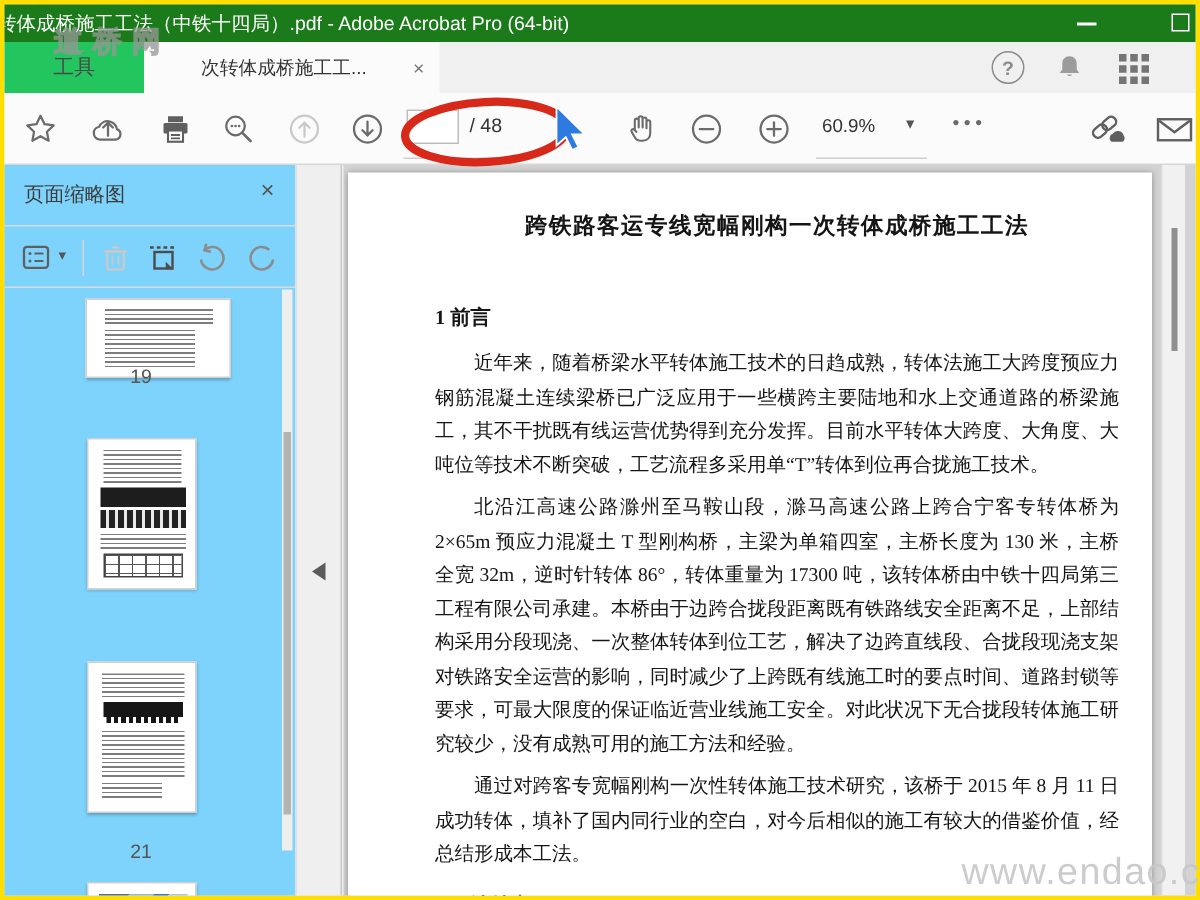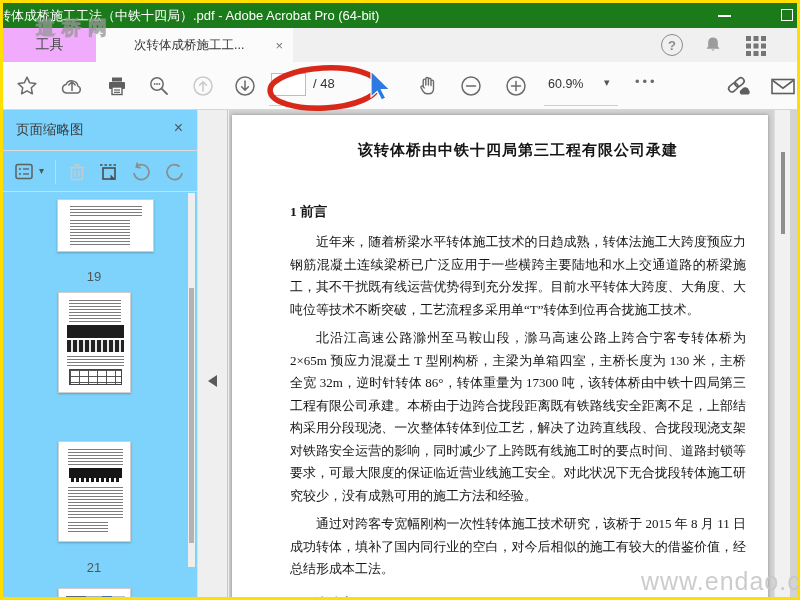--- a/index.html
+++ b/index.html
@@ -14,21 +14,21 @@
   .win-max { position:absolute; left:778px; top:6px; width:12px; height:12px; border:1.5px solid #fff; }
 
   
   .wm-top { position:absolute; left:33px; top:12px; z-index:40; font-size:19px; font-weight:bold; letter-spacing:7px;
             color:transparent; -webkit-text-stroke:1px rgba(150,150,150,.85); opacity:.9; pointer-events:none; }
   .wm-bottom { position:absolute; left:638px; top:564px; z-index:40; font-size:25px; color:#c7c7c7; opacity:.9;
             letter-spacing:1px; pointer-events:none; font-family:"Liberation Sans",sans-serif; }
 
   
   .tabbar { position:absolute; left:0; top:25px; right:0; height:34px; background:#f0f0f0; }
-  .tab-tools { position:absolute; left:0; top:0; width:93px; height:34px; background:#f0abfc;
+  .tab-tools { position:absolute; left:0; top:0; width:93px; height:34px; background:#22c55e;
                display:flex; align-items:center; justify-content:center; font-size:14px; color:#4a4a4a; }
   .tab-doc { position:absolute; left:93px; top:0; width:197px; height:34px; background:#fbfbfb;
              display:flex; align-items:center; font-size:12.5px; color:#333; padding:0 10px 0 38px; }
   .tab-doc .lbl { flex:1; white-space:nowrap; overflow:hidden; }
   .tab-close { color:#777; font-size:13px; margin-left:8px; cursor:pointer; }
   .tb-right { position:absolute; right:28px; top:0; height:34px; display:flex; align-items:center; gap:18px; }
   .help-circle { width:22px; height:22px; border:1.6px solid #8b8b8b; border-radius:50%; color:#8b8b8b;
                  font-size:13px; font-weight:bold; display:flex; align-items:center; justify-content:center; }
 
   
@@ -233,21 +233,21 @@
           <path d="M16.5 6.5A7.5 7.5 0 1 0 19 13" fill="none" stroke="#8c8c8c" stroke-width="1.7"></path>
         </svg>
       </div>
 
       <div class="thumbs">
 
         <div class="thumb" style="left:54px;top:6px;width:97px;height:53px">
           <div class="tline" style="position:absolute;left:12px;top:6px;width:72px;height:10px"></div>
           <div class="tline" style="position:absolute;left:12px;top:20px;width:60px;height:26px"></div>
         </div>
-        <div class="tlabel" style="top:76px">19</div>
+        <div class="tlabel" style="top:50px">19</div>
 
         <div class="thumb" style="left:55px;top:99px;width:73px;height:101px">
           <div class="tline" style="position:absolute;left:10px;top:7px;width:52px;height:22px"></div>
           <div style="position:absolute;left:8px;top:32px;width:57px;height:13px;background:#1d1d1d"></div>
           <div style="position:absolute;left:8px;top:47px;width:57px;height:12px;background:repeating-linear-gradient(to right,#222 0 4px,#e8e8e8 4px 6px)"></div>
           <div class="tline" style="position:absolute;left:8px;top:63px;width:57px;height:10px"></div>
           <div class="tgrid" style="position:absolute;left:10px;top:76px;width:53px;height:16px"></div>
         </div>
 
         <div class="thumb" style="left:55px;top:248px;width:73px;height:101px">
@@ -268,21 +268,21 @@
         <div class="sb-thumb"></div>
       </div>
     </div>
 
     <div class="collapse">
       <div class="arr"></div>
     </div>
 
     <div class="docarea">
       <div class="page">
-        <div class="doc-title">该转体桥由中铁十四局第三工程有限公司承建</div>
+        <div class="doc-title">跨铁路客运专线宽幅刚构一次转体成桥施工工法</div>
         <div class="sec sec1">1 前言</div>
         <p class="p41">近年来，随着桥梁水平转体施工技术的日趋成熟，转体法施工大跨度预应力钢筋混凝土连续梁桥已广泛应用于一些横跨主要陆地和水上交通道路的桥梁施工，其不干扰既有线运营优势得到充分发挥。目前水平转体大跨度、大角度、大吨位等技术不断突破，工艺流程多采用单“T”转体到位再合拢施工技术。</p>
         <p>北沿江高速公路滁州至马鞍山段，滁马高速公路上跨合宁客专转体桥为 2×65m 预应力混凝土 T 型刚构桥，主梁为单箱四室，主桥长度为 130 米，主桥全宽 32m，逆时针转体 86°，转体重量为 17300 吨，该转体桥由中铁十四局第三工程有限公司承建。本桥由于边跨合拢段距离既有铁路线安全距离不足，上部结构采用分段现浇、一次整体转体到位工艺，解决了边跨直线段、合拢段现浇支架对铁路安全运营的影响，同时减少了上跨既有线施工时的要点时间、道路封锁等要求，可最大限度的保证临近营业线施工安全。对此状况下无合拢段转体施工研究较少，没有成熟可用的施工方法和经验。</p>
         <p>通过对跨客专宽幅刚构一次性转体施工技术研究，该桥于 2015 年 8 月 11 日成功转体，填补了国内同行业的空白，对今后相似的施工有较大的借鉴价值，经总结形成本工法。</p>
         <div class="sec sec2">2 工法特点</div>
 
       </div>
       <div class="doc-scroll">
         <div class="dthumb"></div>
       </div>

